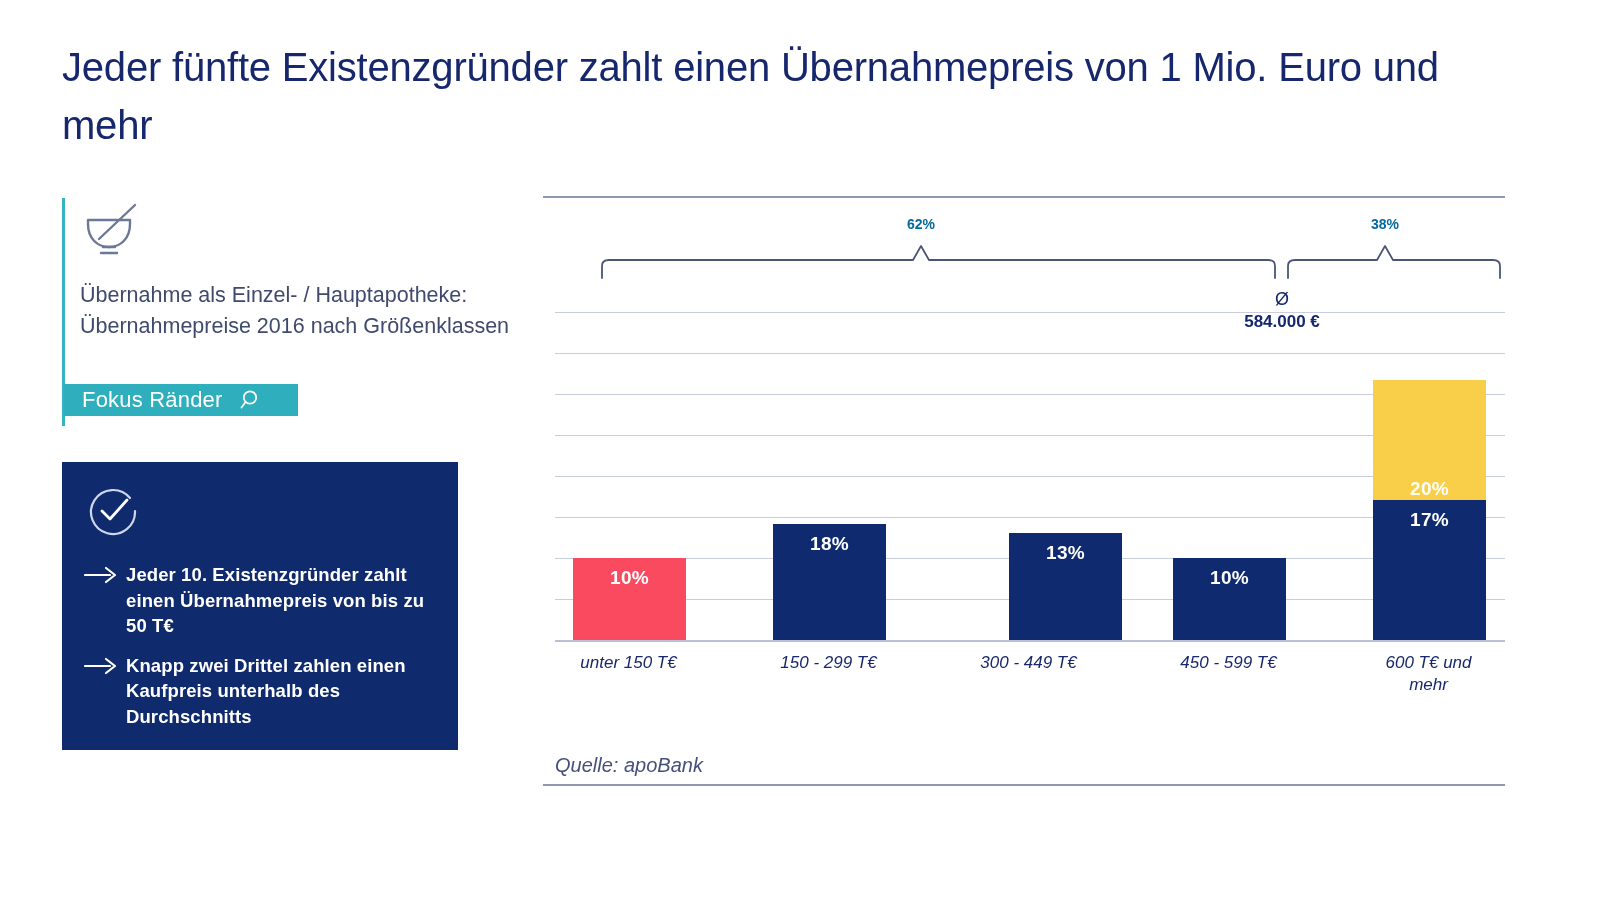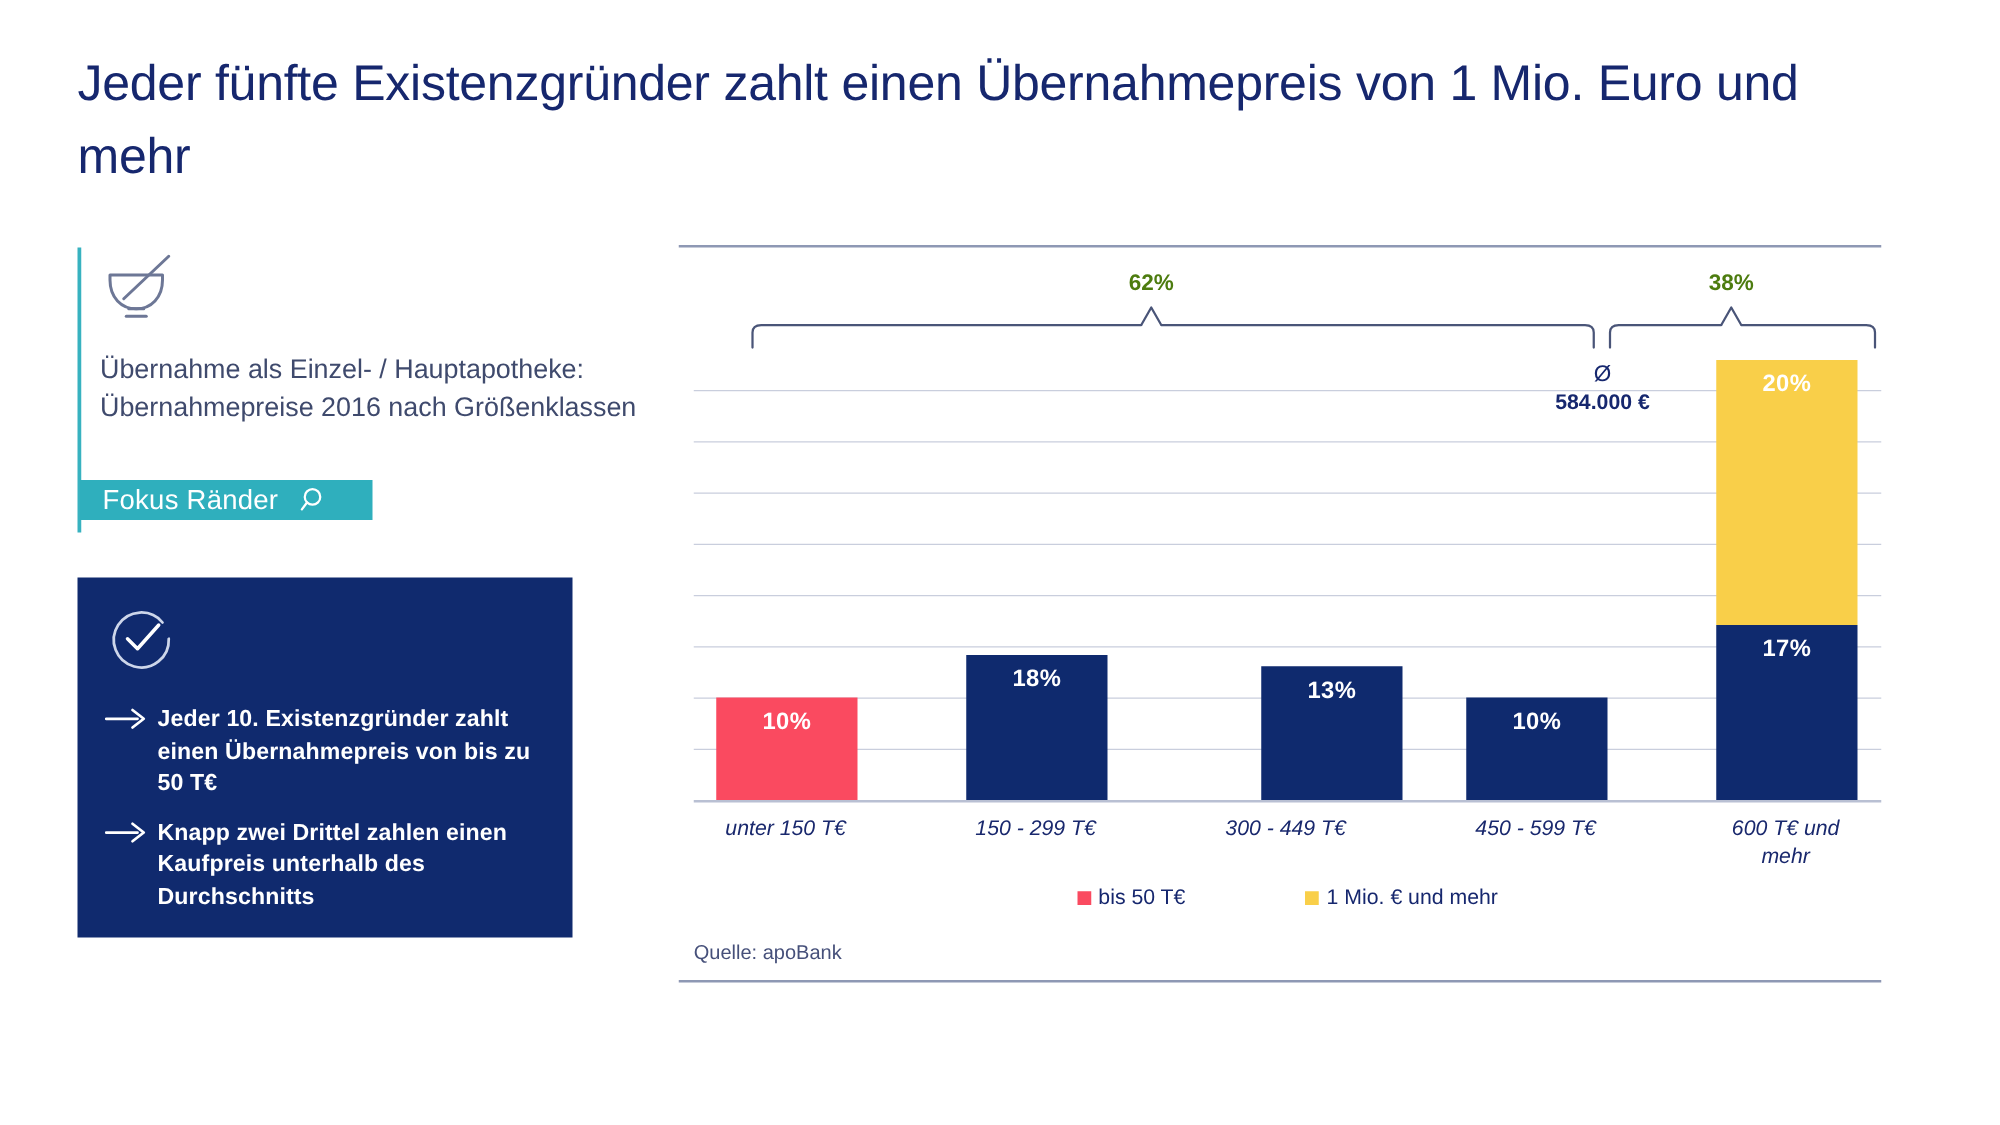--- a/index.html
+++ b/index.html
@@ -162,21 +162,21 @@
     color:#19286d;
     font-weight:400;
   }
 
   
   #brackets{
     position:absolute;left:12px;top:20px;width:950px;height:96px;
   }
   .brk-label{
     position:absolute;
-    font-size:18px;font-weight:bold;color:#4d7c0f;
+    font-size:14px;font-weight:bold;color:#0369a1;
     text-align:center;width:80px;
   }
   #avg-wrap{
     position:absolute;text-align:center;width:160px;
     font-size:17px;color:#16276e;line-height:1.25;
   }
   #avg-wrap .avg-sym{display:block;font-size:18px;}
   #avg-wrap .avg-val{display:block;font-weight:bold;}
 
   
@@ -184,21 +184,21 @@
     position:absolute;left:12px;top:512px;width:950px;
     display:flex;justify-content:center;align-items:center;
   }
   .legend-item{display:flex;align-items:center;margin:0 48px;}
   .legend-swatch{width:11px;height:11px;margin-right:6px;display:inline-block;}
   .legend-text{font-size:17px;color:#16276e;}
 
   
   #source{
     position:absolute;left:12px;top:558px;
-    font-size:16px;color:#46507a;
+    font-size:20px;color:#46507a;font-style:italic;
   }
 </style>
 </head>
 <body>
 
 <div id="page-title">Jeder fünfte Existenzgründer zahlt einen Übernahmepreis von 1 Mio. Euro und mehr</div>
 
 <div id="left-col">
 
   <div id="accent-rule"></div>
@@ -315,45 +315,35 @@
         </div>
       </div>
 
       <div class="bar-group" style="left:618px;">
         <div class="seg navy" style="height:82px;">
           <span class="vlabel">10%</span>
         </div>
       </div>
 
       <div class="bar-group" style="left:818px;">
-        <div class="seg yellow" style="height:212px;">
+        <div class="seg yellow" style="height:120px;align-items:flex-end;">
           <span class="vlabel">20%</span>
         </div>
         <div class="seg navy" style="height:140px;">
           <span class="vlabel">17%</span>
         </div>
       </div>
 
     </div>
   </div>
 
   <div id="xlabels">
     <div class="xlabel" style="left:18px;">unter 150 T€</div>
     <div class="xlabel" style="left:218px;">150 - 299 T€</div>
     <div class="xlabel" style="left:418px;">300 - 449 T€</div>
     <div class="xlabel" style="left:618px;">450 - 599 T€</div>
     <div class="xlabel" style="left:818px;">600 T€ und mehr</div>
   </div>
 
-  <div id="legend">
-    <div class="legend-item">
-      <span class="legend-swatch" style="background:#fa4a60;"></span>
-      <span class="legend-text">bis 50 T€</span>
-    </div>
-    <div class="legend-item">
-      <span class="legend-swatch" style="background:#f9cf49;"></span>
-      <span class="legend-text">1 Mio. € und mehr</span>
-    </div>
-  </div>
 
   <div id="source">Quelle: apoBank</div>
 
 </div>
 
 </body></html>

